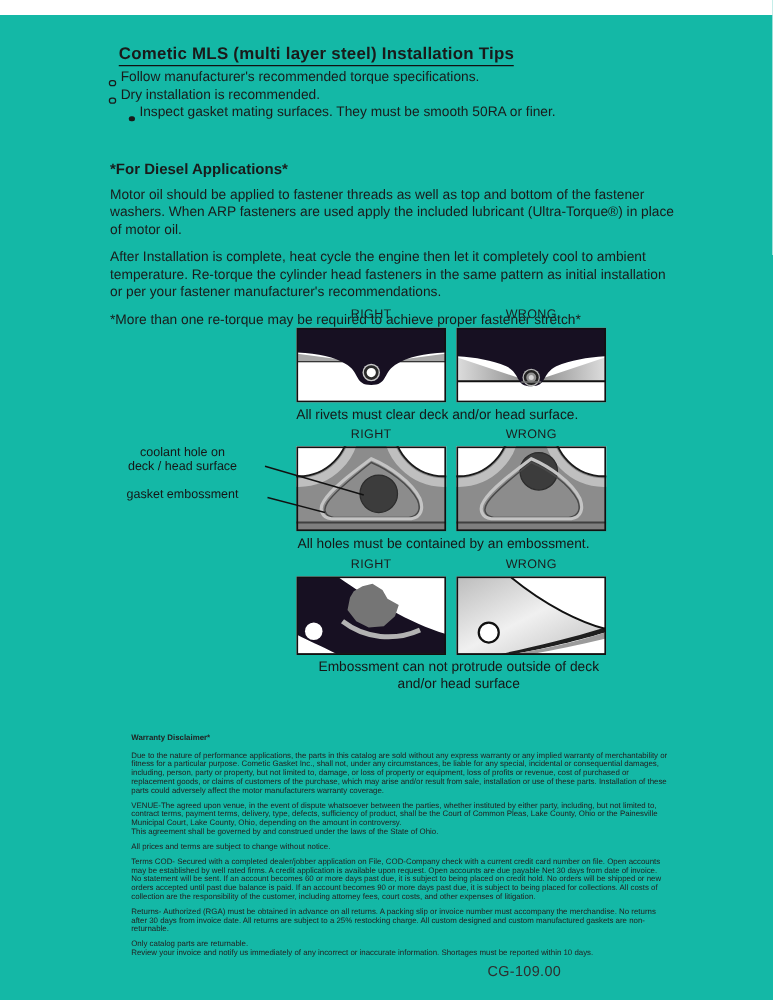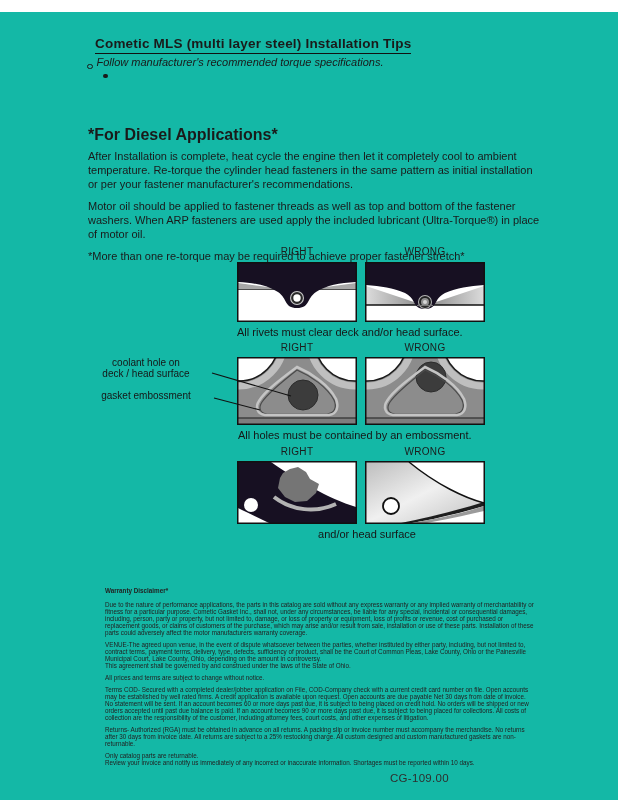--- a/index.html
+++ b/index.html
@@ -7,27 +7,27 @@
     position:relative;width:618px;height:800px;background:#14b8a6;
     font-family:"Liberation Sans",sans-serif;color:#1a1a1a;overflow:hidden;margin-top:12px;
   }
   .abs{position:absolute;}
 
   .doc-title{
     left:95px;top:22px;font-size:13.5px;font-weight:bold;letter-spacing:.2px;
     border-bottom:1.5px solid #111;padding-bottom:2px;display:inline-block;
   }
   .tips{left:87px;top:43px;width:462px;font-size:11px;line-height:14px;}
-  .b-row{display:flex;align-items:flex-end;font-style:italic;}
+  .b-row{display:flex;align-items:flex-end;}
   .marker-o{flex:0 0 auto;width:3.5px;height:3.5px;border:1px solid #1a1a1a;border-radius:50%;margin:4.5px 4px 0 0;}
   .marker-f{flex:0 0 auto;width:4.5px;height:4.5px;background:#1a1a1a;border-radius:50%;margin:4.5px 4px 0 0;}
   .sub{margin-left:16px;}
 
   .diesel{left:88px;top:116px;width:452px;font-size:11px;line-height:14px;}
-  .diesel h2{font-size:16px;font-weight:bold;margin:0 0 7px 0;}
+  .diesel h2{font-size:12px;font-weight:bold;margin:0 0 7px 0;}
   .diesel p{margin:0 0 8px 0;}
   .diesel p:last-child{margin-bottom:0;}
 
   .fig-label{width:120px;text-align:center;font-size:10px;letter-spacing:.3px;color:#1c1c1c;}
   .fig-caption{font-size:11px;line-height:13px;color:#161616;text-align:center;}
   .side-label{font-size:10px;line-height:11px;text-align:center;color:#161616;}
 
   .legal{left:105px;top:575px;width:430px;font-size:6.3px;line-height:7px;color:#222;}
   .legal .lh{font-weight:bold;margin-bottom:7px;}
   .legal .lp{margin-bottom:5px;}
@@ -44,29 +44,34 @@
 
   <div class="abs" style="left:95px;top:22px;">
     <span class="doc-title" style="position:static;">Cometic MLS (multi layer steel) Installation Tips</span>
   </div>
 
   <div class="abs tips">
     <div class="b-row">
       <span class="marker-o"></span>
       <span>Follow manufacturer's recommended torque specifications.</span>
     </div>
+    <div class="b-row">
+      <span class="marker-o"></span>
+      <span>Dry installation is recommended.</span>
+    </div>
     <div class="b-row sub">
       <span class="marker-f"></span>
+      <span>Inspect gasket mating surfaces.  They must be smooth 50RA or finer.</span>
     </div>
   </div>
 
   <div class="abs diesel">
     <h2>*For Diesel Applications*</h2>
+    <p>Motor oil should be applied to fastener threads as well as top and bottom of the fastener washers. When ARP fasteners are used apply the included lubricant (Ultra-Torque®) in place of motor oil.</p>
     <p>After Installation is complete, heat cycle the engine then let it completely cool to ambient temperature. Re-torque the cylinder head fasteners in the same pattern as initial installation or per your fastener manufacturer's recommendations.</p>
-    <p>Motor oil should be applied to fastener threads as well as top and bottom of the fastener washers. When ARP fasteners are used apply the included lubricant (Ultra-Torque®) in place of motor oil.</p>
     <p>*More than one re-torque may be required to achieve proper fastener stretch*</p>
   </div>
 
   <div class="abs fig-label" style="left:237px;top:234px;">RIGHT</div>
   <div class="abs fig-label" style="left:365px;top:234px;">WRONG</div>
 
   <svg class="abs" style="left:237px;top:250px;" width="120" height="60" viewBox="0 0 120 60">
     <rect x="0" y="0" width="120" height="60" fill="#ffffff"></rect>
     <line x1="1" y1="27" x2="119" y2="27" stroke="#111" stroke-width="1.5"></line>
     <polygon points="1,21 46,27 1,27" fill="#a8a8a8"></polygon>
@@ -167,20 +172,21 @@
     <rect x="0" y="0" width="120" height="63" fill="#ffffff"></rect>
     <path d="M1 1 H44 C72 24 100 37 119 42 L119 44 C95 49 70 55 48 60 L36 62 H1 Z" fill="url(#g3band)"></path>
     <path d="M36 62 C60 57 90 50 119 41 L119 45 C92 53 65 59 47 62 Z" fill="#1e1e1e"></path>
     <path d="M47 62 C70 58 95 53 119 45 L119 50 C98 55 78 59 62 62 Z" fill="#9b9b9b"></path>
     <path d="M44 1 C72 24 100 37 119 42" fill="none" stroke="#111" stroke-width="1.5"></path>
     <circle cx="26" cy="45" r="8" fill="#ffffff" stroke="#111" stroke-width="1.8"></circle>
     <rect x="0.75" y="0.75" width="118.5" height="61.5" fill="none" stroke="#111" stroke-width="1.5"></rect>
   </svg>
 
   <div class="abs fig-caption" style="left:237px;top:516px;width:260px;">
+    <div>Embossment can not protrude outside of deck</div>
     <div>and/or head surface</div>
   </div>
 
   <div class="abs legal">
     <div class="lh">Warranty Disclaimer*</div>
     <div class="lp">Due to the nature of performance applications, the parts in this catalog are sold without any express warranty or any implied warranty of merchantability or fitness for a particular purpose.  Cometic Gasket Inc., shall not, under any circumstances, be liable for any special, incidental or consequential damages, including, person, party or property, but not limited to, damage, or loss of property or equipment, loss of profits or revenue, cost of purchased or replacement goods, or claims of customers of the purchase, which may arise and/or result from sale, installation or use of these parts.  Installation of these parts could adversely affect the motor manufacturers warranty coverage.</div>
     <div class="lp">
       <div>VENUE-The agreed upon venue, in the event of dispute whatsoever between the parties, whether instituted by either party, including, but not limited to, contract terms, payment terms, delivery, type, defects, sufficiency of product, shall be the Court of Common Pleas, Lake County, Ohio or the Painesville Municipal Court, Lake County, Ohio, depending on the amount in controversy.</div>
       <div>This agreement shall be governed by and construed under the laws of the State of Ohio.</div>
     </div>

